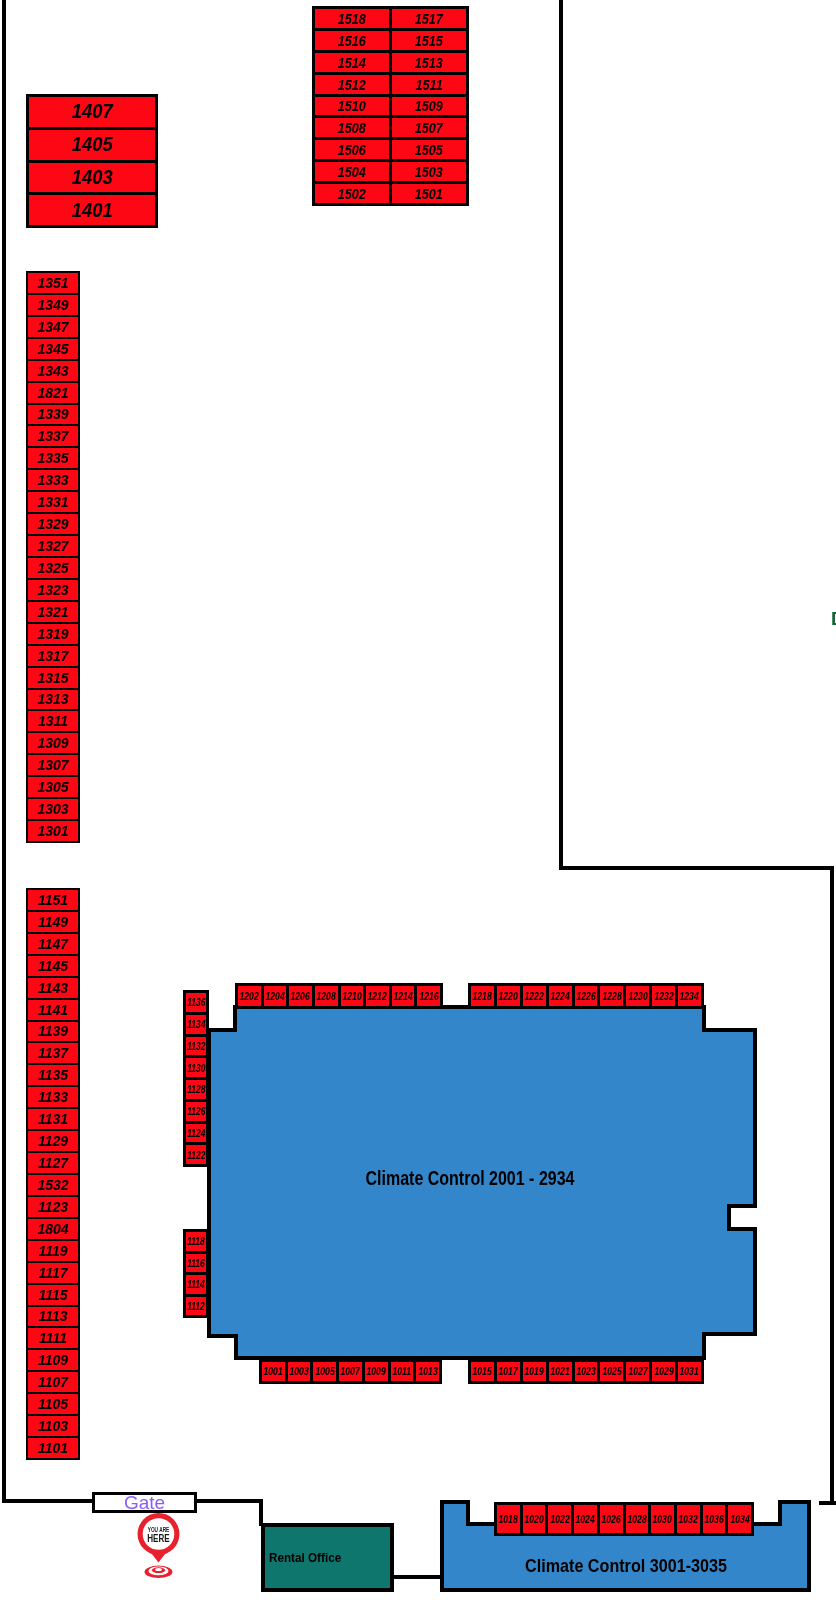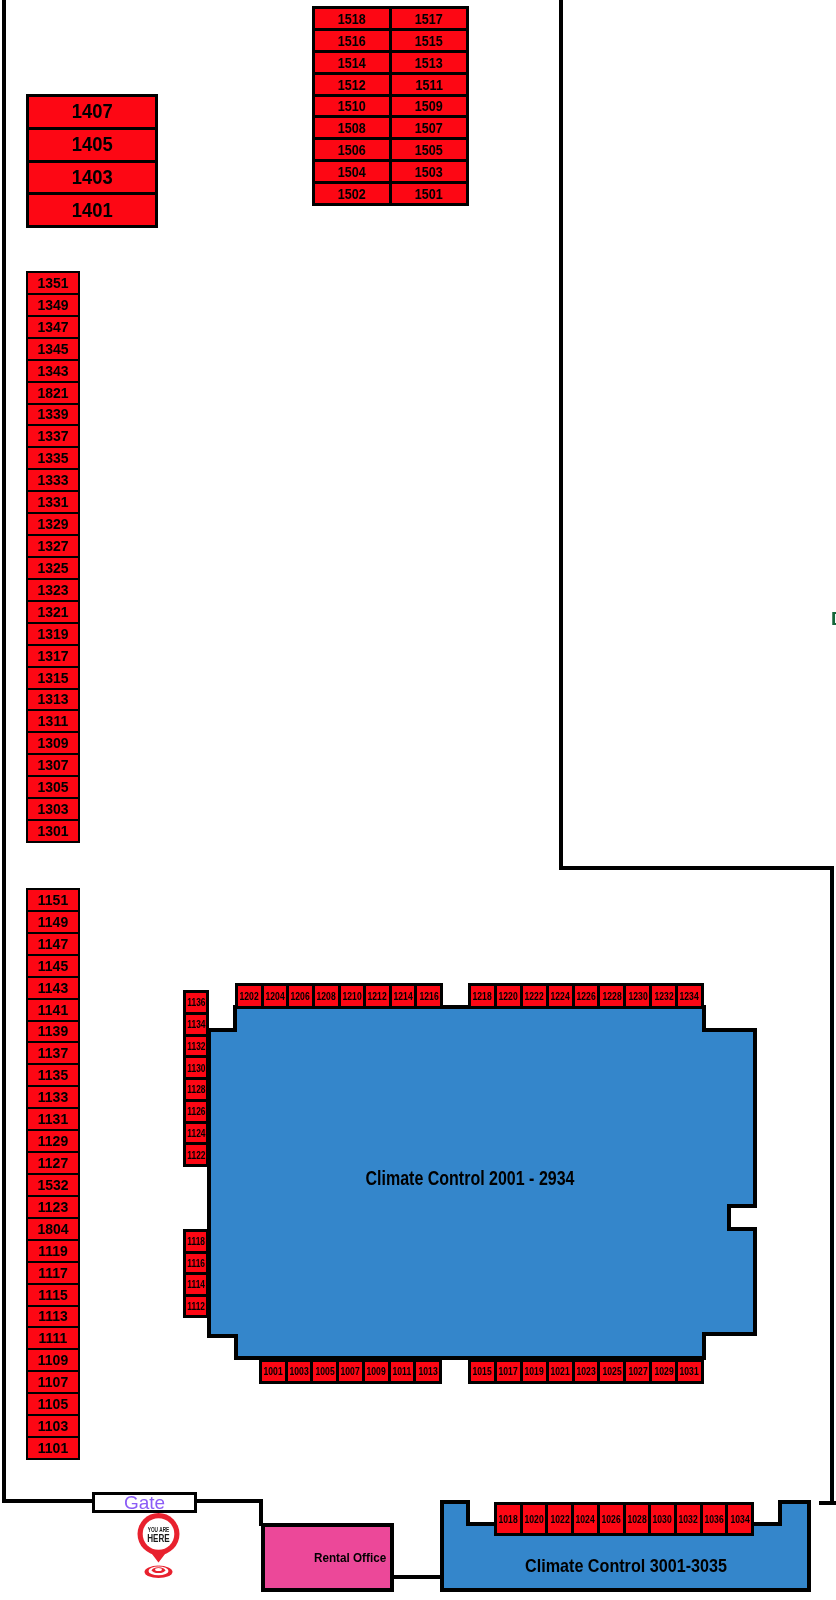--- a/index.html
+++ b/index.html
@@ -1,19 +1,19 @@
 <!DOCTYPE html>
 <html><head>
 <meta charset="utf-8">
 <style>
   html,body { margin:0; padding:0; background:#ffffff; }
   #page { position:relative; width:836px; height:1600px; overflow:hidden;
           font-family:"Liberation Sans", sans-serif; background:#ffffff; -webkit-font-smoothing:antialiased; will-change:transform; transform:translateZ(0); }
   .wall { position:absolute; background:#000; }
-  .grid { position:absolute; background:#000; border:3px solid #000; display:grid; gap:3px; box-sizing:border-box; }
+  .grid { position:absolute; background:#000; border:3px solid #000; display:grid; gap:3px; box-sizing:border-box;font-style:italic; }
   .c { background:#fd0714; color:#000; display:flex; align-items:center; justify-content:center;
        font-weight:bold; overflow:hidden; }
   .c span { display:inline-block; white-space:nowrap; transform:scaleX(var(--sx,1)); }
   .lbl { position:absolute; color:#000; font-weight:bold; text-align:center; white-space:nowrap; }
 </style>
 </head>
 <body>
 <div id="page">
 
 <svg style="position:absolute;left:0;top:0" width="836" height="1600" viewBox="0 0 836 1600">
@@ -460,21 +460,21 @@
         <span>1034</span>
       </div>
 </div>
 
 <div class="lbl" style="left:250px;top:1167px;width:440px;font-size:20px;transform:scaleX(.8)">Climate Control 2001 - 2934</div>
 
 <div class="lbl" style="left:406px;top:1555px;width:440px;font-size:19px;transform:scaleX(.85)">Climate Control 3001-3035</div>
 
 <div style="position:absolute;left:92px;top:1492px;width:105px;height:21px;background:#fff;border:3px solid #000;box-sizing:border-box;display:flex;align-items:center;justify-content:center;font-size:19px;color:#8b5cf6">Gate</div>
 
-<div style="position:absolute;left:261px;top:1523px;width:133px;height:69px;background:#ec4899;border:4px solid #000;box-sizing:border-box;display:flex;align-items:center;justify-content:flex-end;font-size:13px;font-weight:bold;color:#000">
+<div style="position:absolute;left:261px;top:1523px;width:133px;height:69px;background:#0f766e;border:4px solid #000;box-sizing:border-box;display:flex;align-items:center;justify-content:flex-start;font-size:13px;font-weight:bold;color:#000">
       <span style="transform:scaleX(.9)">Rental Office</span>
     </div>
 
 <div class="lbl" style="left:831px;top:608px;font-size:19px;color:#15673a;text-align:left">D</div>
 
 <svg style="position:absolute;left:123px;top:1505px" width="72" height="95" viewBox="123 1505 72 95">
   <ellipse cx="158.5" cy="1571.8" rx="14" ry="6.2" fill="#e8212e"></ellipse>
   <ellipse cx="158.5" cy="1570.9" rx="10" ry="4.4" fill="#fff"></ellipse>
   <ellipse cx="158.5" cy="1570.2" rx="6.7" ry="2.9" fill="#e8212e"></ellipse>
   <ellipse cx="158.5" cy="1569.6" rx="3.4" ry="1.5" fill="#fff"></ellipse>

